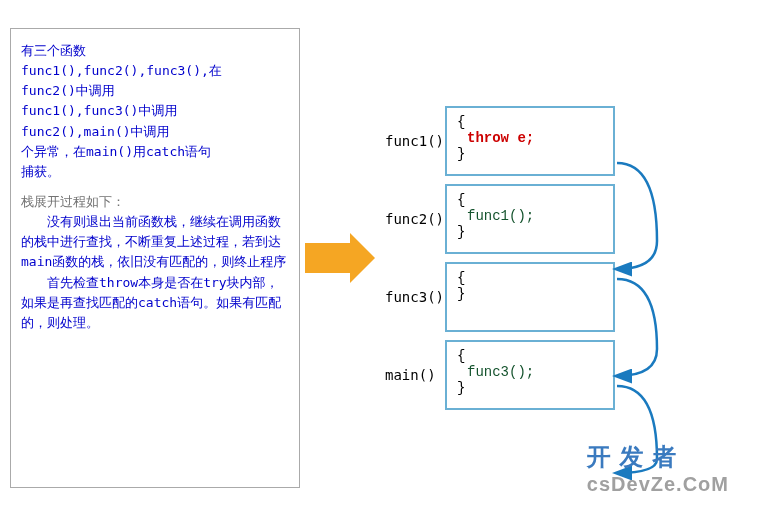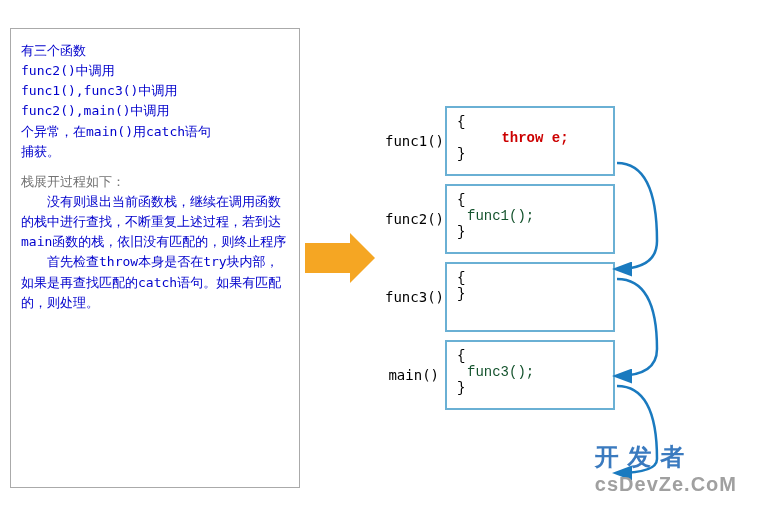--- a/index.html
+++ b/index.html
@@ -75,21 +75,21 @@
 
     .func-row {
       display: flex;
       flex-direction: row;
       align-items: center;
       gap: 0;
     }
 
     .func-label {
       width: 60px;
-      text-align: right;
+      text-align: left;
       padding-right: 6px;
       font-size: 14px;
       color: #000;
       font-family: "SimSun", "宋体", monospace;
     }
 
     .func-box {
       width: 170px;
       min-height: 70px;
       border: 2px solid #6ab0d4;
@@ -113,28 +113,27 @@
 
     .func-box .code-line {
       display: block;
       padding-left: 10px;
       color: #14532d;
     }
 
     .func-box .code-line.red {
       color: #cc0000;
       font-weight: bold;
-      text-align: center;
     }
 
     
     .watermark {
       position: absolute;
       bottom: 20px;
-      right: 24px;
+      right: 32px;
       font-size: 22px;
       font-weight: bold;
       color: rgba(100, 160, 200, 0.7);
       font-family: Arial, sans-serif;
       letter-spacing: 1px;
     }
 
     .watermark .line1 {
       color: #3a7abf;
       font-size: 24px;
@@ -145,20 +144,21 @@
     }
   </style>
 </head>
 <body>
 
 <div class="main-container">
 
   <div class="left-panel">
     <div class="text-block">
       <p>有三个函数</p>
+      <p>func1(),func2(),func3(),在</p>
       <p>func2()中调用</p>
       <p>func1(),func3()中调用</p>
       <p>func2(),main()中调用</p>
       <p>个异常，在main()用catch语句</p>
       <p>捕获。</p>
     </div>
     <div class="text-block">
       <p class="black">栈展开过程如下：</p>
       <p>　　没有则退出当前函数栈，继续在调用函数的栈中进行查找，不断重复上述过程，若到达main函数的栈，依旧没有匹配的，则终止程序</p>
       <p>　　首先检查throw本身是否在try块内部，如果是再查找匹配的catch语句。如果有匹配的，则处理。</p>

